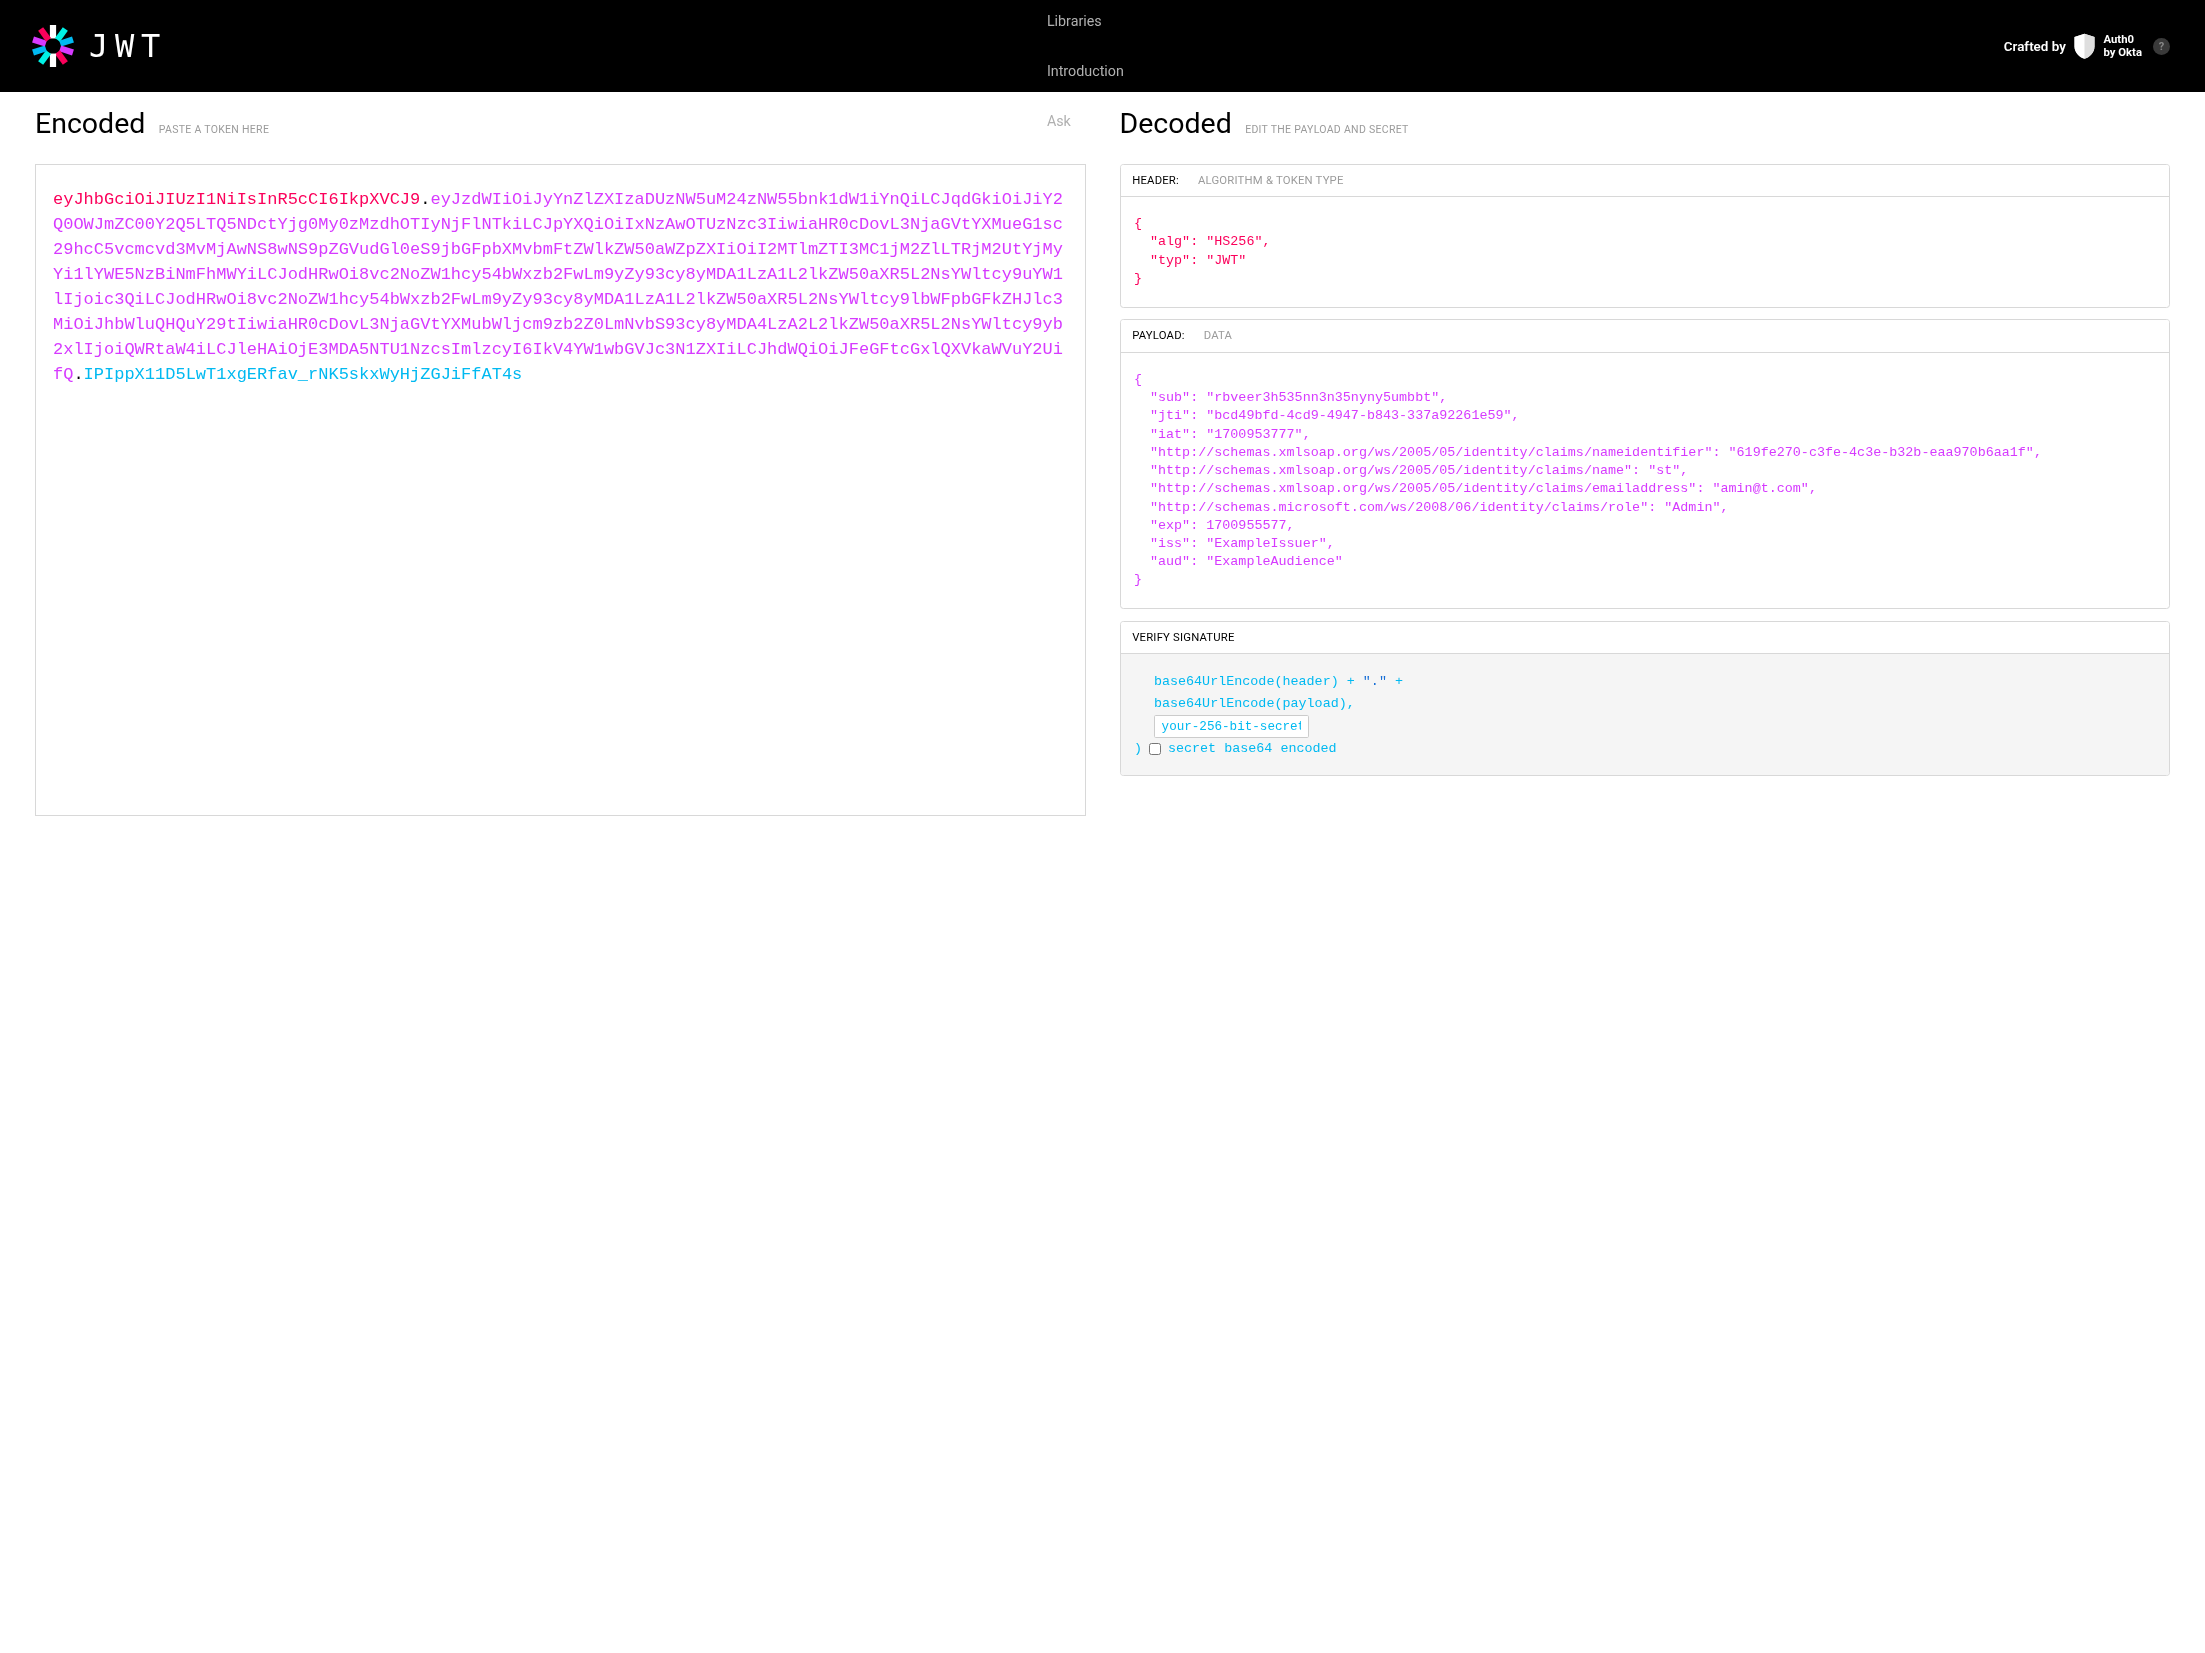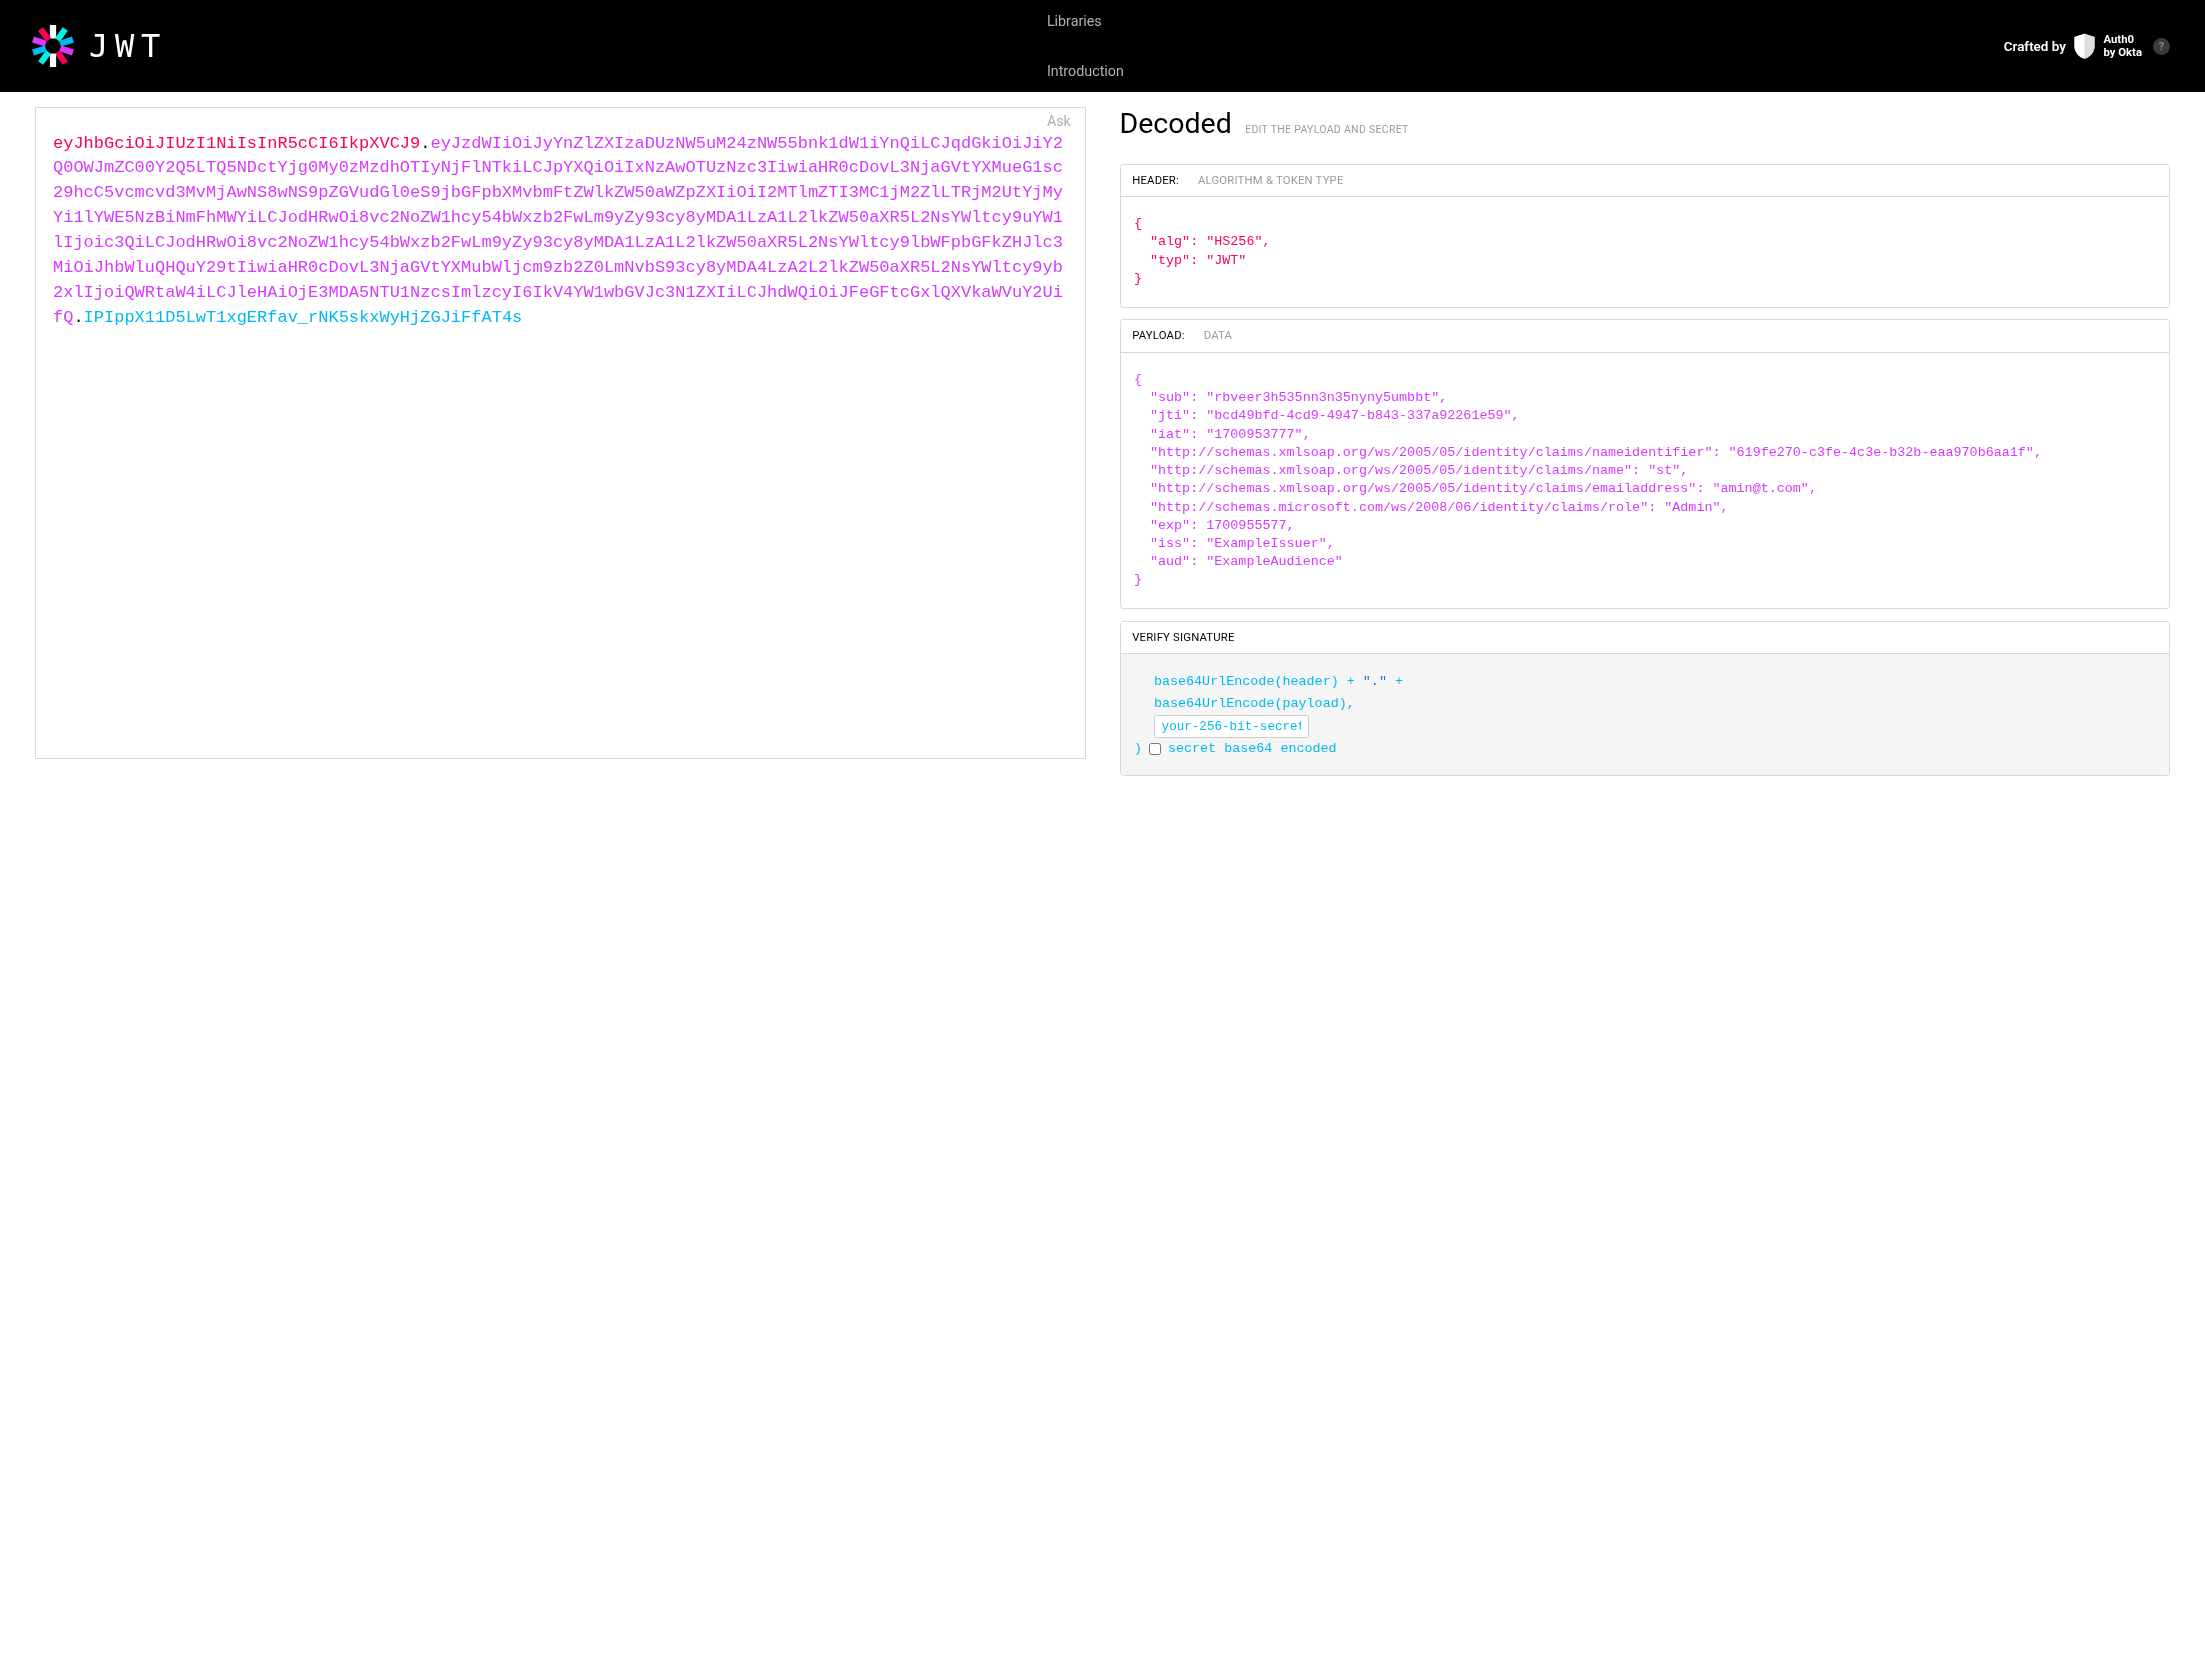--- a/index.html
+++ b/index.html
@@ -218,20 +218,24 @@
         <div>by Okta</div>
       </div>
     </div>
     <div class="help-circle">?</div>
   </div>
 </div>
 
 <div class="main">
 
   <div class="col">
+    <div class="col-head">
+      <h2 class="col-title">Encoded</h2>
+      <span class="col-sub">PASTE A TOKEN HERE</span>
+    </div>
     <div class="encoded-box"><span class="tok-red">eyJhbGciOiJIUzI1NiIsInR5cCI6IkpXVCJ9</span><span class="tok-dot">.</span><span class="tok-purple">eyJzdWIiOiJyYnZlZXIzaDUzNW5uM24zNW55bnk1dW1iYnQiLCJqdGkiOiJiY2Q0OWJmZC00Y2Q5LTQ5NDctYjg0My0zMzdhOTIyNjFlNTkiLCJpYXQiOiIxNzAwOTUzNzc3IiwiaHR0cDovL3NjaGVtYXMueG1sc29hcC5vcmcvd3MvMjAwNS8wNS9pZGVudGl0eS9jbGFpbXMvbmFtZWlkZW50aWZpZXIiOiI2MTlmZTI3MC1jM2ZlLTRjM2UtYjMyYi1lYWE5NzBiNmFhMWYiLCJodHRwOi8vc2NoZW1hcy54bWxzb2FwLm9yZy93cy8yMDA1LzA1L2lkZW50aXR5L2NsYWltcy9uYW1lIjoic3QiLCJodHRwOi8vc2NoZW1hcy54bWxzb2FwLm9yZy93cy8yMDA1LzA1L2lkZW50aXR5L2NsYWltcy9lbWFpbGFkZHJlc3MiOiJhbWluQHQuY29tIiwiaHR0cDovL3NjaGVtYXMubWljcm9zb2Z0LmNvbS93cy8yMDA4LzA2L2lkZW50aXR5L2NsYWltcy9yb2xlIjoiQWRtaW4iLCJleHAiOjE3MDA5NTU1NzcsImlzcyI6IkV4YW1wbGVJc3N1ZXIiLCJhdWQiOiJFeGFtcGxlQXVkaWVuY2UifQ</span><span class="tok-dot">.</span><span class="tok-cyan">IPIppX11D5LwT1xgERfav_rNK5skxWyHjZGJiFfAT4s</span></div>
   </div>
 
   <div class="col">
     <div class="col-head">
       <h2 class="col-title">Decoded</h2>
       <span class="col-sub">EDIT THE PAYLOAD AND SECRET</span>
     </div>
 
     <div class="dec-section">

